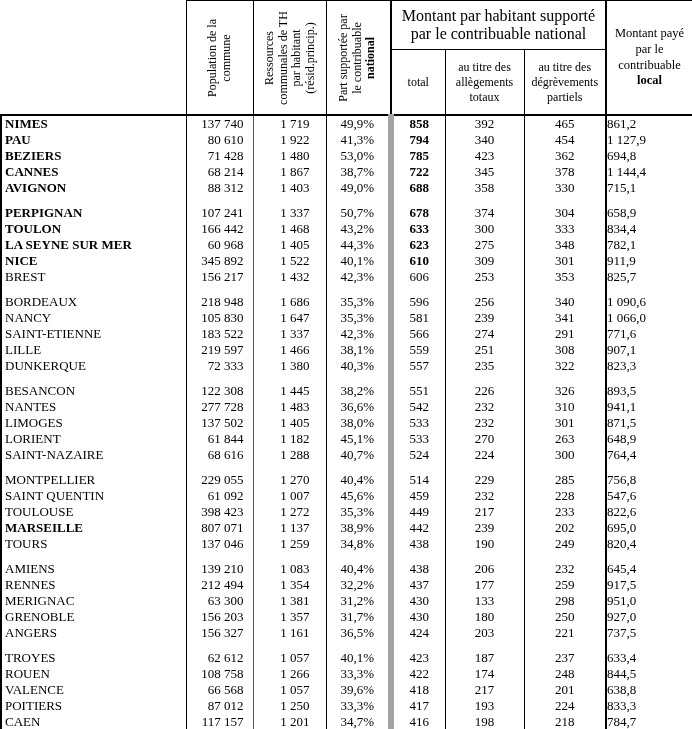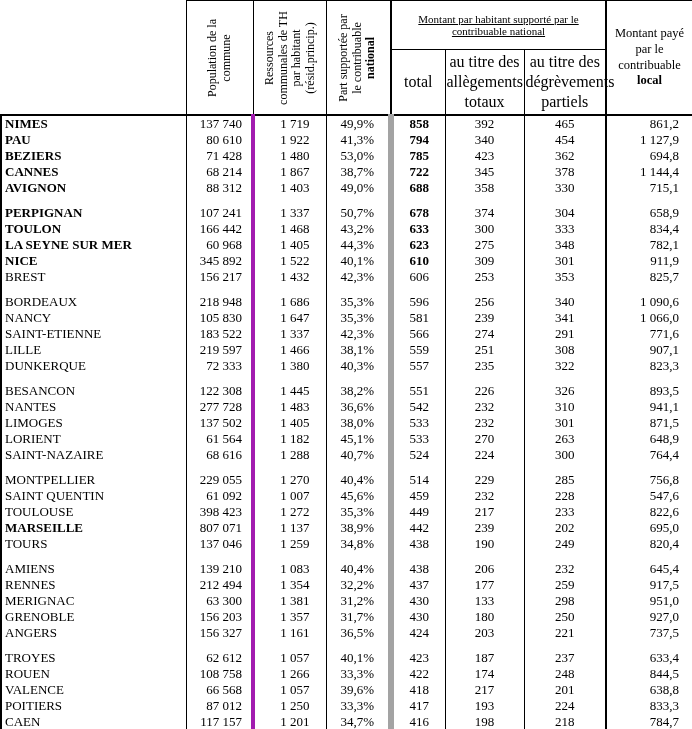--- a/index.html
+++ b/index.html
@@ -17,45 +17,45 @@
   th.hname { border:none; border-right:1px solid #000; border-bottom:2px solid #000; }
   th.hrot  { border:1px solid #000; border-bottom:2px solid #000; position:relative; }
   th.hpart { border-right:2px solid #000; }
   .rot {
     position:absolute; top:50%; left:50%; width:98px;
     transform:translate(-50%,-50%) rotate(-90deg);
     font-size:12px; line-height:1.14; text-align:center;
   }
   th.hgroup {
     border:1px solid #000; border-left:2px solid #000; border-right:2px solid #000;
-    height:44px; font-size:11px; text-align:center; vertical-align:middle; padding:2px 6px;text-decoration:underline;
+    height:44px; font-size:16px; text-align:center; vertical-align:middle; padding:2px 6px;
   }
   th.hlocal {
     border:1px solid #000; border-left:2px solid #000; border-right:2px solid #000;
     border-bottom:2px solid #000; font-size:12.5px; text-align:center;
     vertical-align:middle; padding:2px 4px; line-height:1.25;
   }
   th.hsub {
     border:1px solid #000; border-bottom:2px solid #000; height:60px;
-    font-size:16px; text-align:center; vertical-align:middle; padding:2px 1px; line-height:1.25;
+    font-size:12px; text-align:center; vertical-align:middle; padding:2px 1px; line-height:1.25;
   }
   th.hsub-total  { border-left:2px solid #000; }
   th.hsub-degrev { border-right:2px solid #000; }
   b { font-weight:bold; }
 
   
   tbody td { height:16px; font-size:13px; line-height:16px; vertical-align:middle; white-space:nowrap; }
   td.c0 { border-left:2px solid #000; border-right:1px solid #000; text-align:left;  padding-left:3px; }
-  td.c1 { border-right:4px solid #a21caf; text-align:right;  padding-right:9px; }
+  td.c1 { border-right:1px solid #a21caf; text-align:right;  padding-right:9px; }
   td.c2 { border-right:1px solid #000; text-align:right;  padding-right:16px;margin-left:34px; }
   td.c3 { border-right:6px solid #a3a3a3; text-align:center; }
   td.c4 { border-right:1px solid #000; text-align:center; }
   td.c5 { border-right:1px solid #000; text-align:center; }
   td.c6 { border-right:2px solid #000; text-align:center; }
-  td.c7 { border-right:2px solid #000; text-align:right;  padding-right:13px; }
+  td.c7 { border-right:2px solid #000; text-align:left;  padding-right:13px; }
   tr.spacer td { height:9px; line-height:9px; }
   tr.lastrow td { border-bottom:2px solid #000; }
   .bold { font-weight:bold;margin-top:41px; }
 </style>
 </head>
 <body>
 
 <div class="page">
   <table>
     <colgroup>
@@ -297,21 +297,21 @@
           <td class="c1">137 502</td>
           <td class="c2">1 405</td>
           <td class="c3">38,0%</td>
           <td class="c4">533</td>
           <td class="c5">232</td>
           <td class="c6">301</td>
           <td class="c7">871,5</td>
         </tr>
         <tr>
           <td class="c0">LORIENT</td>
-          <td class="c1">61 564</td>
+          <td class="c1">61 844</td>
           <td class="c2">1 182</td>
           <td class="c3">45,1%</td>
           <td class="c4">533</td>
           <td class="c5">270</td>
           <td class="c6">263</td>
           <td class="c7">648,9</td>
         </tr>
         <tr>
           <td class="c0">SAINT-NAZAIRE</td>
           <td class="c1">68 616</td>

